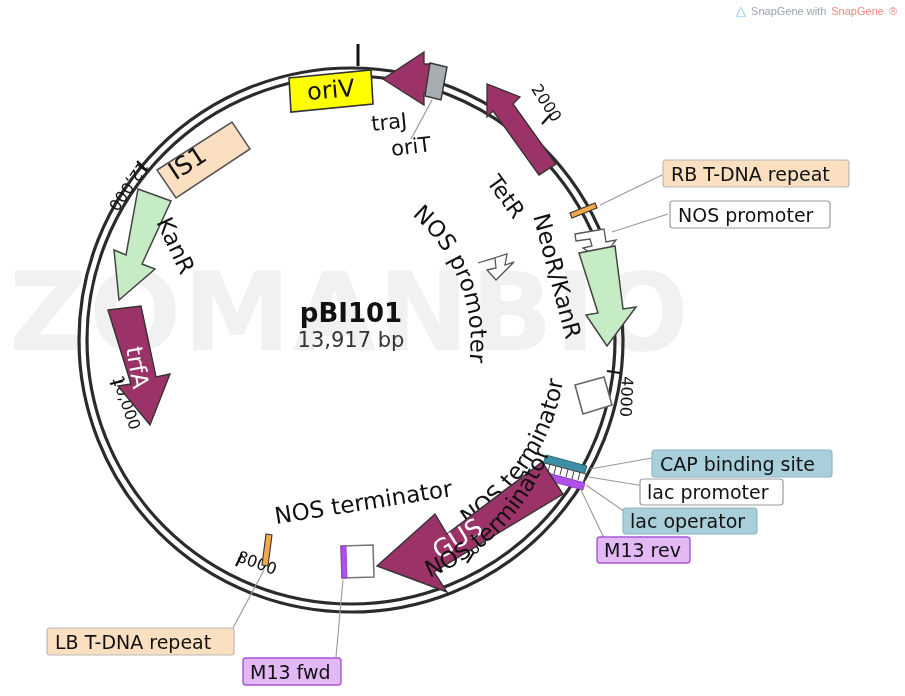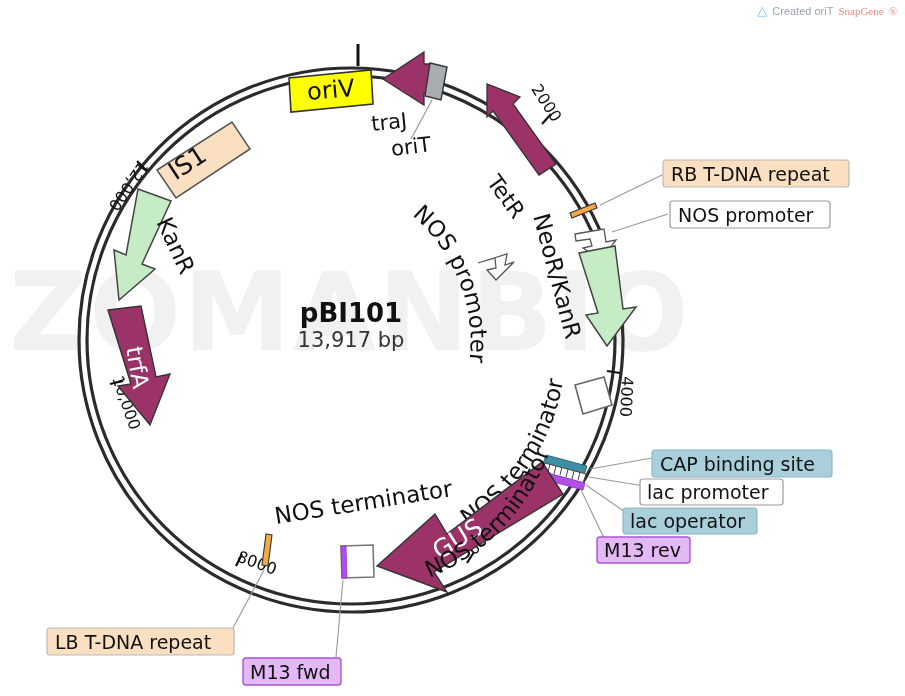--- a/index.html
+++ b/index.html
@@ -1,30 +1,30 @@
 <!DOCTYPE html>
 <html><head>
 <meta charset="utf-8">
 <style>
   html,body{margin:0;padding:0;background:#ffffff;}
   body{width:905px;height:696px;position:relative;overflow:hidden;
        font-family:"DejaVu Sans","Liberation Sans",sans-serif;}
   #map{position:absolute;left:0;top:0;width:905px;height:696px;}
   .credit{position:absolute;right:8px;top:4px;font-size:11px;color:#9aa4ad;
           font-family:"Liberation Sans",sans-serif;display:flex;align-items:center;gap:5px;}
-  .credit .sg{color:#f08a7e;font-family:Liberation Serif, serif;}
+  .credit .sg{color:#f08a7e;}
   .credit .logo{color:#6fc3ef;font-size:13px;line-height:1;}
   text{font-family:"DejaVu Sans","Liberation Sans",sans-serif;}
 </style>
 </head>
 <body>
 
 <div class="credit">
   <span class="logo">△</span>
-  <span>Created oriT </span>
+  <span>SnapGene with </span>
     <span class="sg">SnapGene</span>
     <span class="sg">®</span>
 </div>
 
 <svg id="map" viewBox="0 0 905 696">
 
   <text x="350" y="350" text-anchor="middle" font-size="108" font-weight="bold" fill="#f1f1f1" letter-spacing="2">ZOMANBIO</text>
 
   <g>
     <circle cx="351" cy="340" r="272" fill="none" stroke="#2b2b2b" stroke-width="3.2"></circle>

